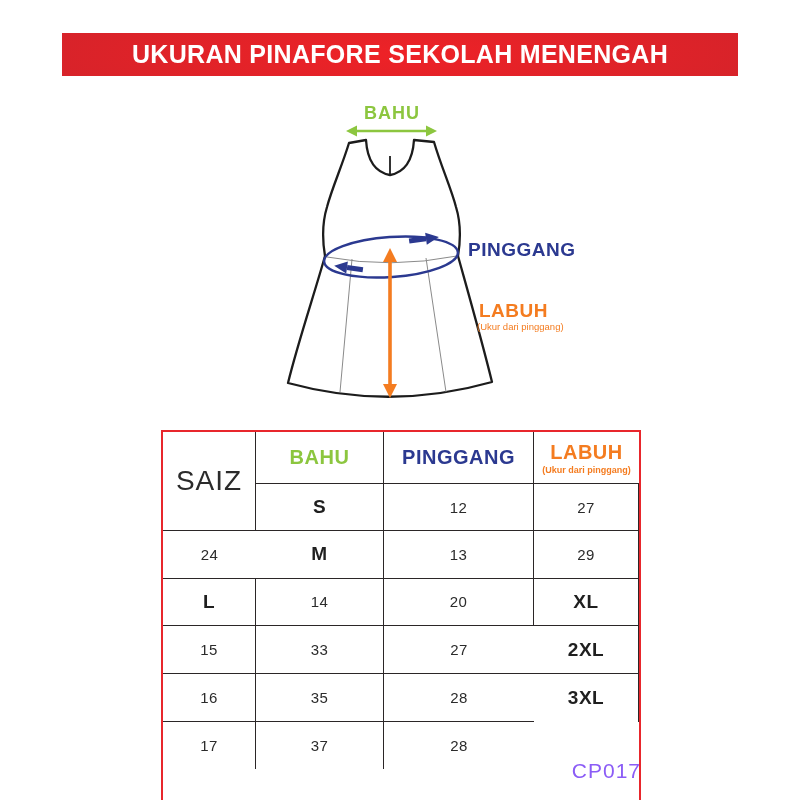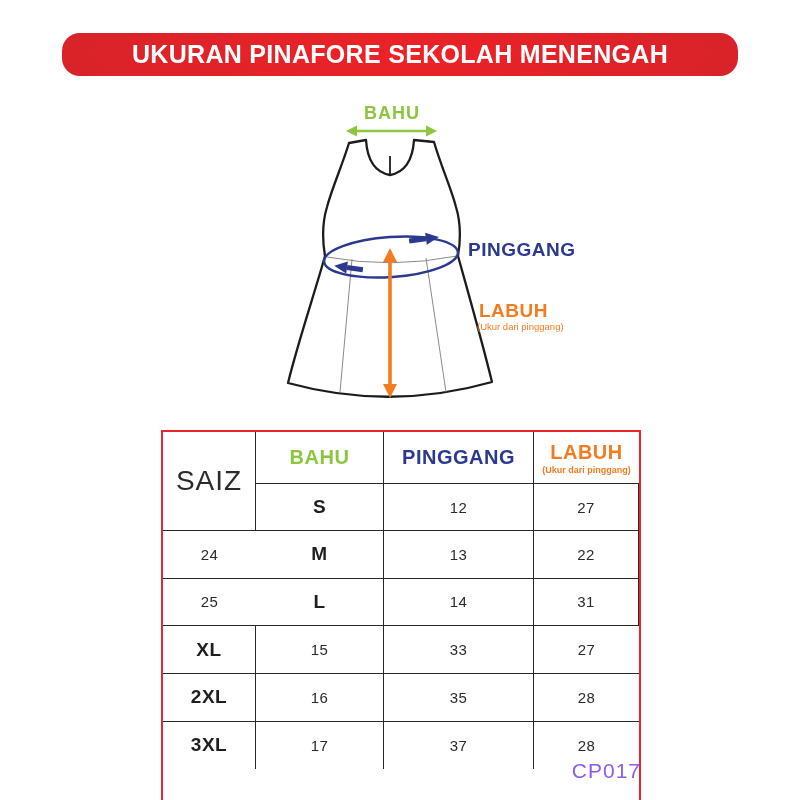--- a/index.html
+++ b/index.html
@@ -4,21 +4,21 @@
 <style>
   html,body{margin:0;padding:0;}
   body{
     width:800px;height:800px;position:relative;background:#ffffff;
     font-family:"Liberation Sans",sans-serif;overflow:hidden;
   }
   
   .banner{
     position:absolute;left:62px;top:33px;width:676px;height:43px;
     background:radial-gradient(120% 300% at 50% 50%,#ee2227 0%,#d2232a 55%,#be2026 100%);
-    display:flex;align-items:center;justify-content:center;border-radius:18px;
+    display:flex;align-items:center;justify-content:center;
   }
   .banner-title{
     color:#ffffff;font-size:25px;font-weight:bold;letter-spacing:.3px;white-space:nowrap;
   }
   
   .diagram{position:absolute;left:262px;top:95px;}
   
   .size-table{
     position:absolute;left:161px;top:430px;width:480px;height:389px;
     box-sizing:border-box;border:2.5px solid #e8262c;background:#fff;
@@ -115,26 +115,25 @@
     <span class="colhead-note">(Ukur dari pinggang)</span>
   </div>
 
   <div class="cell size-cell">S</div>
   <div class="cell value-cell">12</div>
   <div class="cell value-cell">27</div>
   <div class="cell value-cell last-col">24</div>
 
   <div class="cell size-cell">M</div>
   <div class="cell value-cell">13</div>
-  <div class="cell value-cell">22</div>
-  <div class="cell value-cell last-col">25</div>
+  <div class="cell value-cell">29</div>
 
   <div class="cell size-cell">L</div>
   <div class="cell value-cell">14</div>
-  <div class="cell value-cell">31</div>
+  <div class="cell value-cell">20</div>
 
   <div class="cell size-cell">XL</div>
   <div class="cell value-cell">15</div>
   <div class="cell value-cell">33</div>
   <div class="cell value-cell last-col">27</div>
 
   <div class="cell size-cell">2XL</div>
   <div class="cell value-cell">16</div>
   <div class="cell value-cell">35</div>
   <div class="cell value-cell last-col">28</div>

